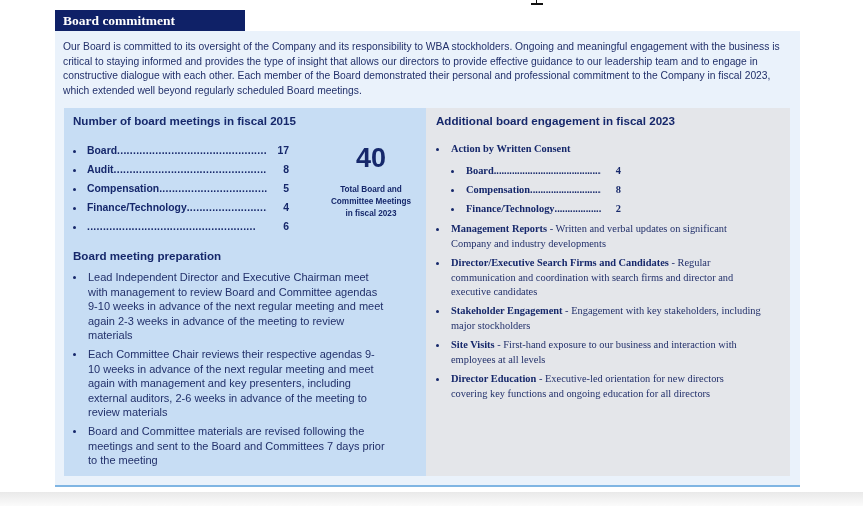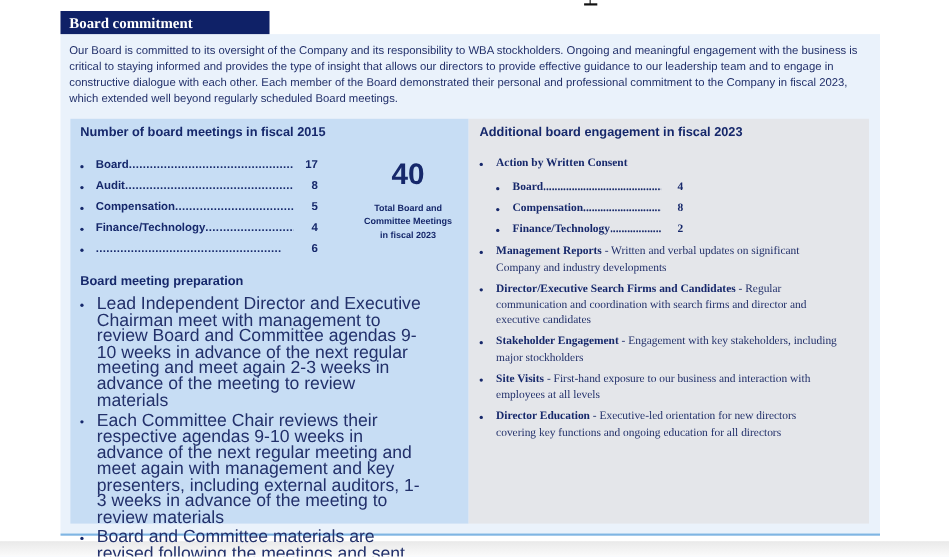--- a/index.html
+++ b/index.html
@@ -62,21 +62,21 @@
   .count-list .dots {
     flex:1; overflow:hidden; white-space:nowrap; font-weight:bold; letter-spacing:0.3px;
   }
   .count-list .val { width:22px; text-align:right; }
   .total {
     position:absolute; left:330px; top:142px; width:82px; text-align:center; color:#16286b;
   }
   .total .num { font-size:27px; font-weight:bold; line-height:32px; }
   .total .cap { font-size:8.2px; font-weight:bold; line-height:12px; margin-top:10px; }
   .prep-list li {
-    font-size:16px; line-height:14.6px; padding-left:15px; margin-bottom:4px; color:#22306a;
+    font-size:11px; line-height:14.6px; padding-left:15px; margin-bottom:4px; color:#22306a;
   }
   .prep-list .bullet { top:6px; }
   .eng-list li {
     font-size:10.4px; line-height:14.6px; padding-left:15px; margin-bottom:4.6px; color:#22306a;
   }
   .eng-list .bullet { top:6px; }
   .eng-list b { color:#16286b; }
   .sub-list { position:static; margin-top:4px; }
   .sub-list li {
     height:19px; line-height:19px; font-weight:bold; color:#16286b; display:flex;
@@ -140,21 +140,21 @@
 
 <div class="total">
   <div class="num">40</div>
   <div class="cap">Total Board and Committee Meetings in fiscal 2023</div>
 </div>
 
 <h3 style="left:73px; top:249px;">Board meeting preparation</h3>
 
 <ul class="prep-list" style="left:73px; top:270px; width:312px;">
   <li><span class="bullet"></span><span>Lead Independent Director and Executive Chairman meet with management to review Board and Committee agendas 9-10 weeks in advance of the next regular meeting and meet again 2-3 weeks in advance of the meeting to review materials</span></li>
-  <li><span class="bullet"></span><span>Each Committee Chair reviews their respective agendas 9-10 weeks in advance of the next regular meeting and meet again with management and key presenters, including external auditors, 1-3 weeks in advance of the meeting to review materials</span></li>
+  <li><span class="bullet"></span><span>Each Committee Chair reviews their respective agendas 9-10 weeks in advance of the next regular meeting and meet again with management and key presenters, including external auditors, 2-6 weeks in advance of the meeting to review materials</span></li>
   <li><span class="bullet"></span><span>Board and Committee materials are revised following the meetings and sent to the Board and Committees 7 days prior to the meeting</span></li>
 </ul>
 
 <h3 style="left:436px; top:114px;">Additional board engagement in fiscal 2023</h3>
 
 <ul class="eng-list" style="left:436px; top:142px; width:326px;font-family:Liberation Serif, serif;">
   <li>
     <span class="bullet"></span>
     <b>Action by Written Consent</b>
     <ul class="sub-list">

